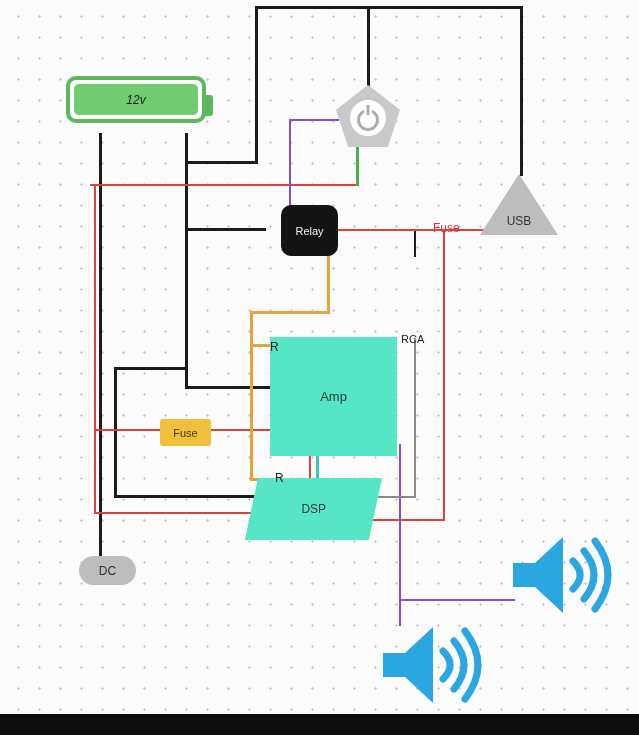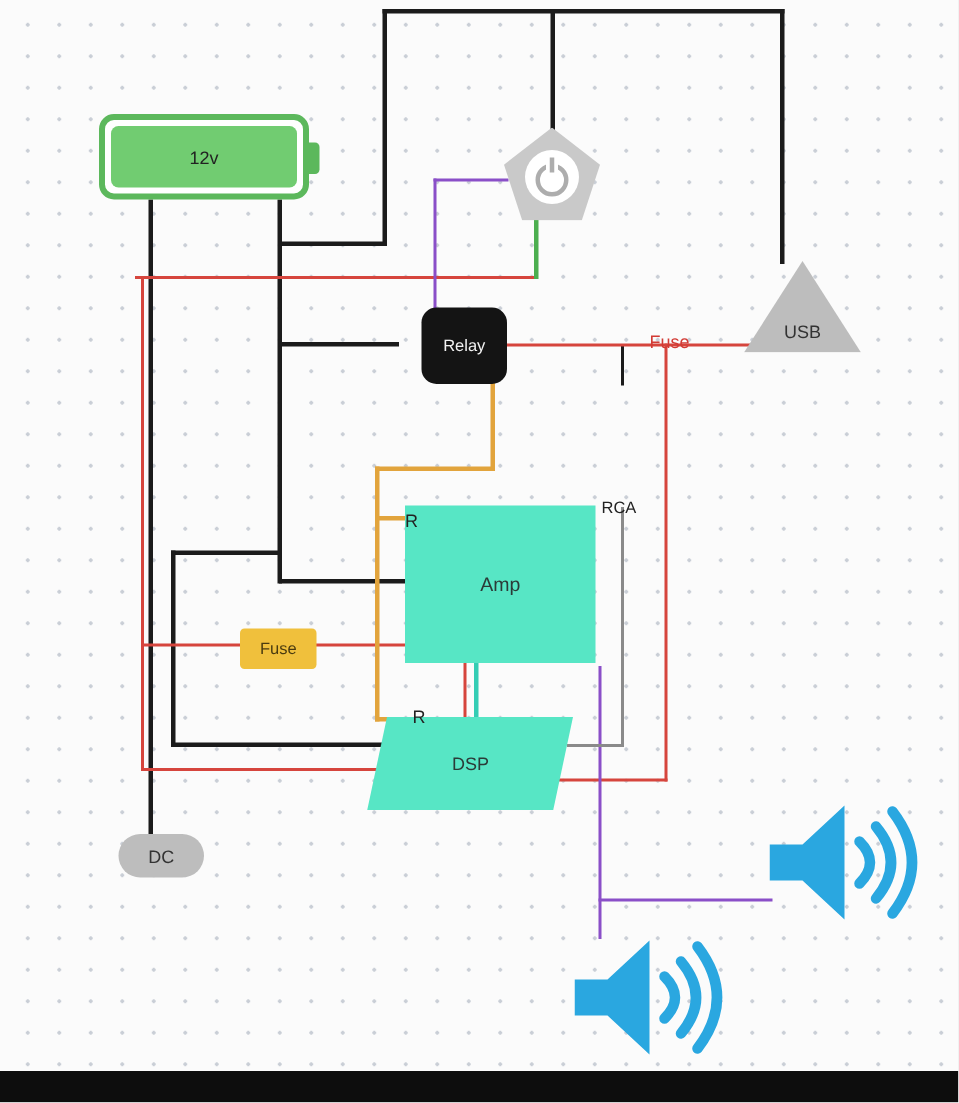--- a/index.html
+++ b/index.html
@@ -8,35 +8,35 @@
     font-family:"Liberation Sans","DejaVu Sans",sans-serif;
     background:#fbfbfb;
     background-image:radial-gradient(circle,#c9ced6 1.1px,transparent 1.4px);
     background-size:21px 21px;background-position:8px 6px;
   }
   .wire{position:absolute;z-index:2;}
   .node{position:absolute;z-index:3;box-sizing:border-box;}
   .lbl{position:absolute;z-index:5;color:#222;}
   .flexc{display:flex;align-items:center;justify-content:center;}
 
-  .battery{left:66px;top:76px;width:140px;height:57px;border:4px solid var(--battery_green);border-radius:10px;background:#fff;}
+  .battery{left:66px;top:76px;width:140px;height:47px;border:4px solid var(--battery_green);border-radius:10px;background:#fff;font-style:italic;}
   .battery-fill{position:absolute;inset:4px;background:var(--battery_fill);border-radius:5px;display:flex;align-items:center;justify-content:center;font-size:12px;color:#222;}
   .battery-nub{position:absolute;right:-11px;top:15px;width:9px;height:21px;background:var(--battery_green);border-radius:0 3px 3px 0;}
 
   .power{left:336px;top:85px;width:64px;height:62px;background:#c9c9c9;
     clip-path:polygon(50% 0,100% 40%,81% 100%,19% 100%,0 40%);}
   .power-circle{position:absolute;left:50%;top:53%;transform:translate(-50%,-50%);width:36px;height:36px;border-radius:50%;background:#fff;}
   .power-ring{position:absolute;left:50%;top:56%;transform:translate(-50%,-50%);width:16px;height:16px;border:3px solid #adadad;border-radius:50%;}
   .power-tick{position:absolute;left:50%;top:5px;transform:translateX(-50%);width:3px;height:10px;background:#adadad;box-shadow:0 0 0 2.5px #fff;}
 
   .relay{left:281px;top:205px;width:57px;height:51px;border-radius:10px;background:var(--relay_black);color:#f2f2f2;font-size:11px;}
-  .usb{left:496px;top:174px;width:78px;height:61px;background:var(--node_gray);clip-path:polygon(50% 0,100% 100%,0 100%);}
+  .usb{left:480px;top:174px;width:78px;height:61px;background:var(--node_gray);clip-path:polygon(50% 0,100% 100%,0 100%);}
   .usb-label{position:absolute;bottom:7px;width:100%;text-align:center;font-size:12px;color:#333;}
   .diamond{left:376px;top:253px;width:88px;height:88px;background:var(--node_gray);clip-path:polygon(50% 0,100% 50%,50% 100%,0 50%);font-size:12px;font-weight:600;color:#222;}
-  .amp{left:270px;top:337px;width:127px;height:105px;background:var(--node_teal);font-size:13px;color:#2b3b38;}
+  .amp{left:270px;top:337px;width:127px;height:119px;background:var(--node_teal);font-size:13px;color:#2b3b38;}
   .fusebox{left:160px;top:419px;width:51px;height:27px;background:var(--fuse_yellow);border-radius:3px;font-size:11px;color:#4a3b10;}
   .dsp{left:258px;top:478px;width:124px;height:62px;background:var(--node_teal);transform:skewX(-12deg);transform-origin:top left;font-size:12px;color:#2b3b38;}
   .dsp > span{transform:skewX(12deg);}
   .dc{left:79px;top:556px;width:57px;height:29px;background:var(--node_gray);border-radius:15px;font-size:12px;color:#333;align-items:center;}
 
   .r1{left:270px;top:340px;font-size:12px;font-weight:500;}
   .r2{left:275px;top:471px;font-size:12px;font-weight:500;}
   .fuse-red{left:433px;top:221px;font-size:12px;font-weight:500;color:var(--label_red);}
   .rca{left:401px;top:333px;font-size:11px;}
 

